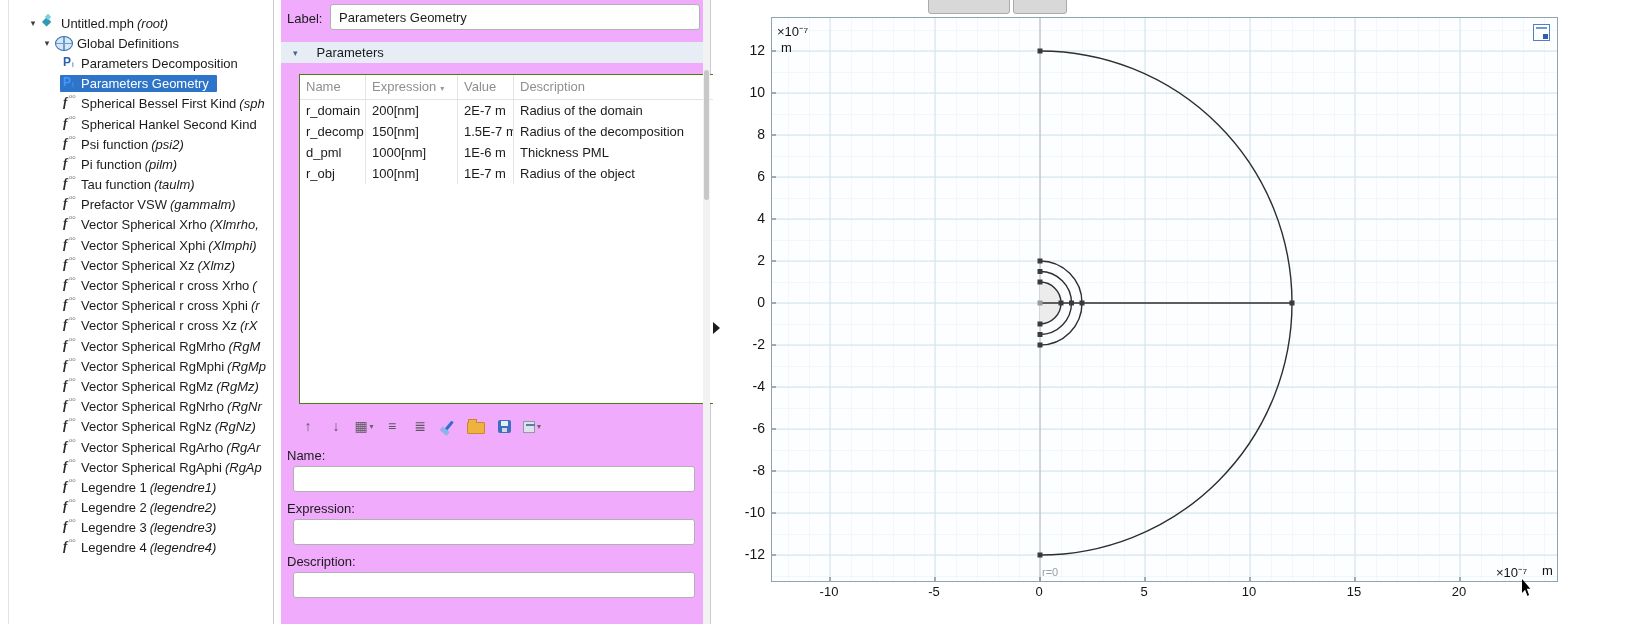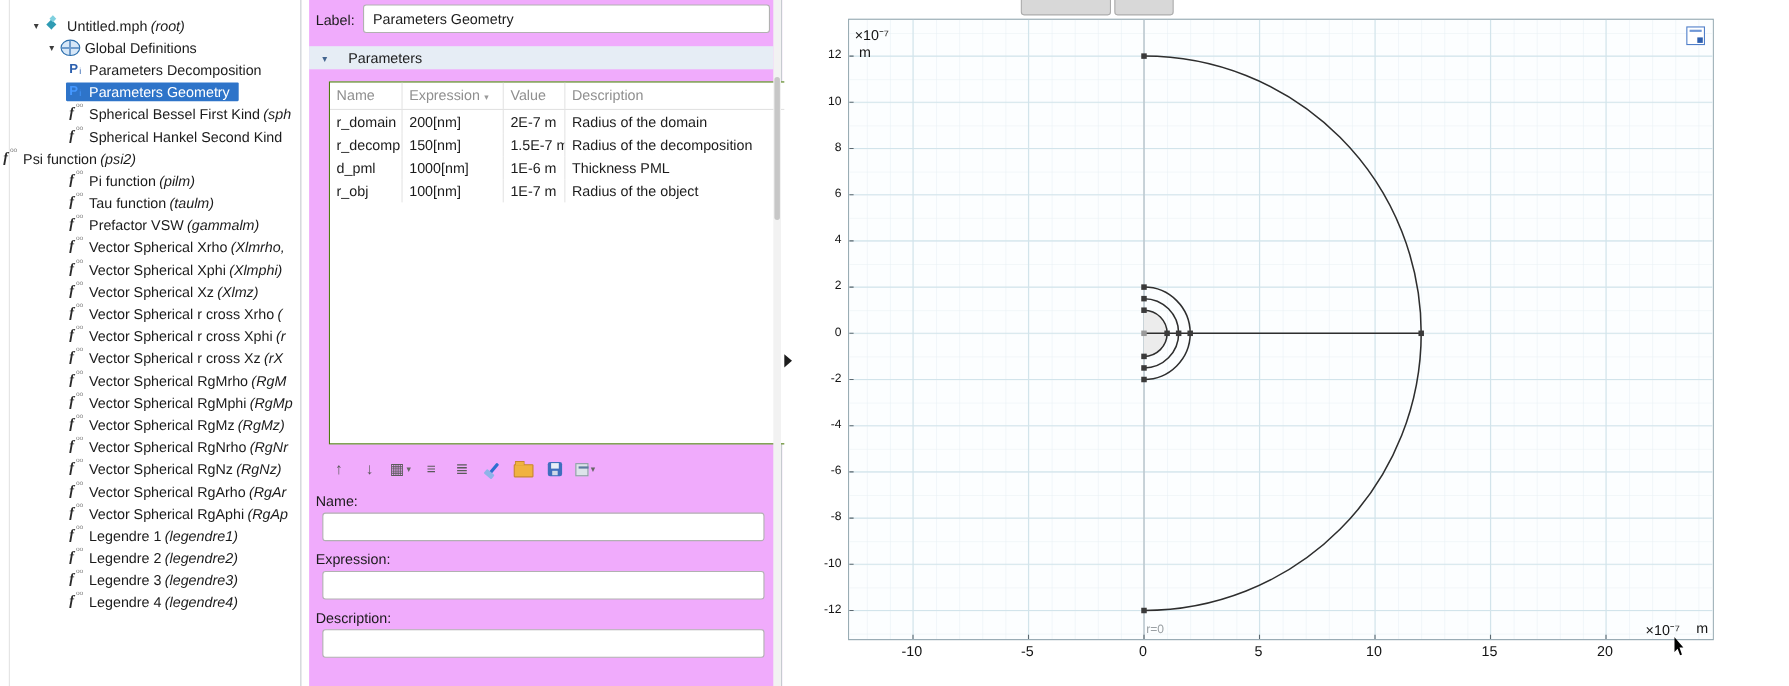--- a/index.html
+++ b/index.html
@@ -60,21 +60,21 @@
   
   .sscroll{position:absolute;left:422px;top:0;width:7px;height:624px;background:#f2f2f2}
   .sthumb{position:absolute;left:1px;top:70px;width:5px;height:130px;background:#c7c7c7;border-radius:3px}
 
   
   .graphics{position:absolute;left:713px;top:0;width:913px;height:624px;background:#fff}
   .gbtn{position:absolute;top:-8px;height:20px;background:#d8d8d8;border:1px solid #ababab;border-radius:3px}
   .collapse-tri{position:absolute;left:0;top:322px;width:0;height:0;border-top:6px solid transparent;border-bottom:6px solid transparent;border-left:7px solid #1c1c1c}
   .plot{position:absolute;left:58px;top:17px;width:785px;height:563px;border:1px solid #8fa4ad;background:#fcfeff}
   .axlabel{position:absolute;font-size:13px;color:#141414;z-index:3}
-  .ytick{position:absolute;width:34px;left:18px;text-align:right;font-size:11px;color:#141414;height:14px;line-height:14px}
+  .ytick{position:absolute;width:34px;left:18px;text-align:right;font-size:14px;color:#141414;height:14px;line-height:14px}
   .xtick{position:absolute;width:40px;top:585px;text-align:center;font-size:13px;color:#141414;height:14px;line-height:14px}
   .r0label{position:absolute;left:329px;top:566px;font-size:11px;color:#9aa0a4;z-index:3}
   .view-icon{position:absolute;left:820px;top:24px;width:15px;height:15px;border:1px solid #4f7fc9;background:#fff;z-index:3}
   .view-icon::before{content:"";position:absolute;left:2px;top:2px;width:11px;height:2px;background:#6f97d6}
   .view-icon::after{content:"";position:absolute;right:1px;bottom:1px;width:5px;height:5px;background:#2e5fae}
   .cursor-arrow{position:absolute;left:809px;top:579px;width:13px;height:17px;background:#000;z-index:4;
      clip-path:polygon(0% 0%, 0% 82%, 24% 63%, 42% 100%, 54% 94%, 37% 57%, 64% 57%)}
 </style>
 </head>
 <body>
@@ -123,21 +123,21 @@
       <span class="tsuf">(sph</span>
         </span>
     </div>
     <div class="trow" style="padding-left:60px">
       <span class="twrap">
           <span class="ticon icon-fx"></span>
       <span class="tlabel">Spherical Hankel Second Kind</span>
       <span class="tsuf"></span>
         </span>
     </div>
-    <div class="trow" style="">
+    <div class="trow" style="padding-left:60px">
       <span class="twrap">
           <span class="ticon icon-fx"></span>
       <span class="tlabel">Psi function</span>
       <span class="tsuf">(psi2)</span>
         </span>
     </div>
     <div class="trow" style="padding-left:60px">
       <span class="twrap">
           <span class="ticon icon-fx"></span>
       <span class="tlabel">Pi function</span>

